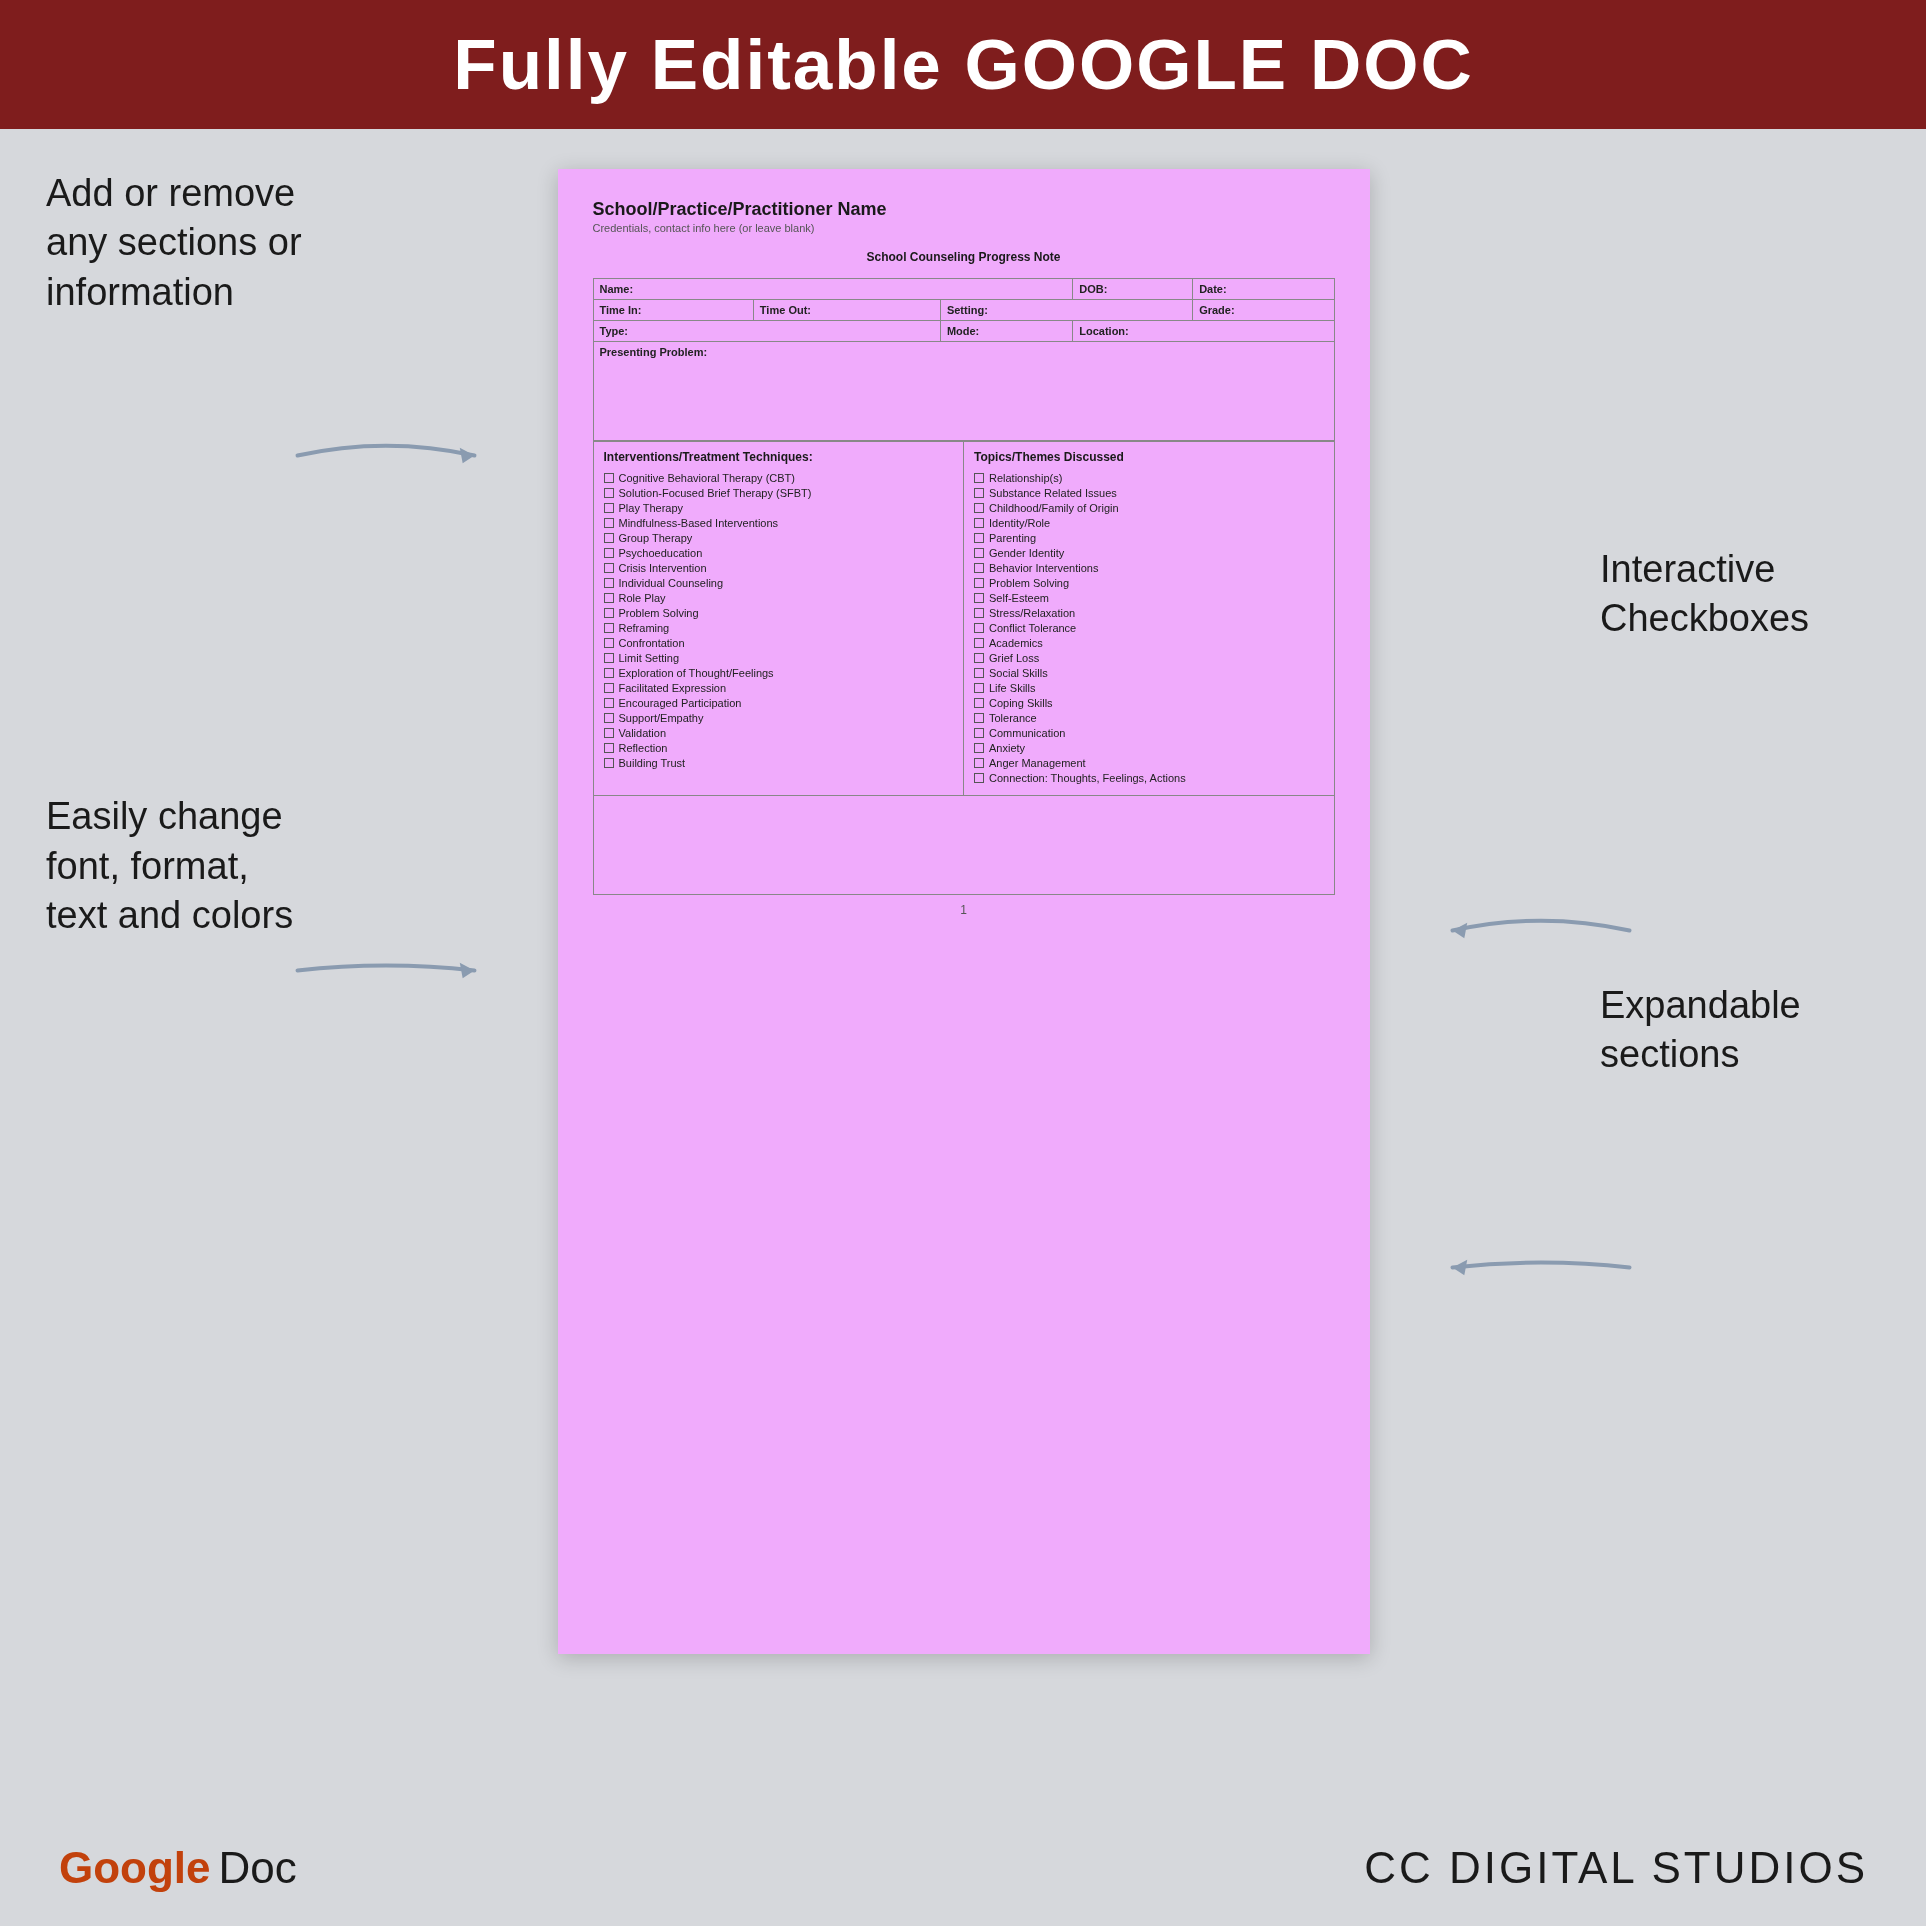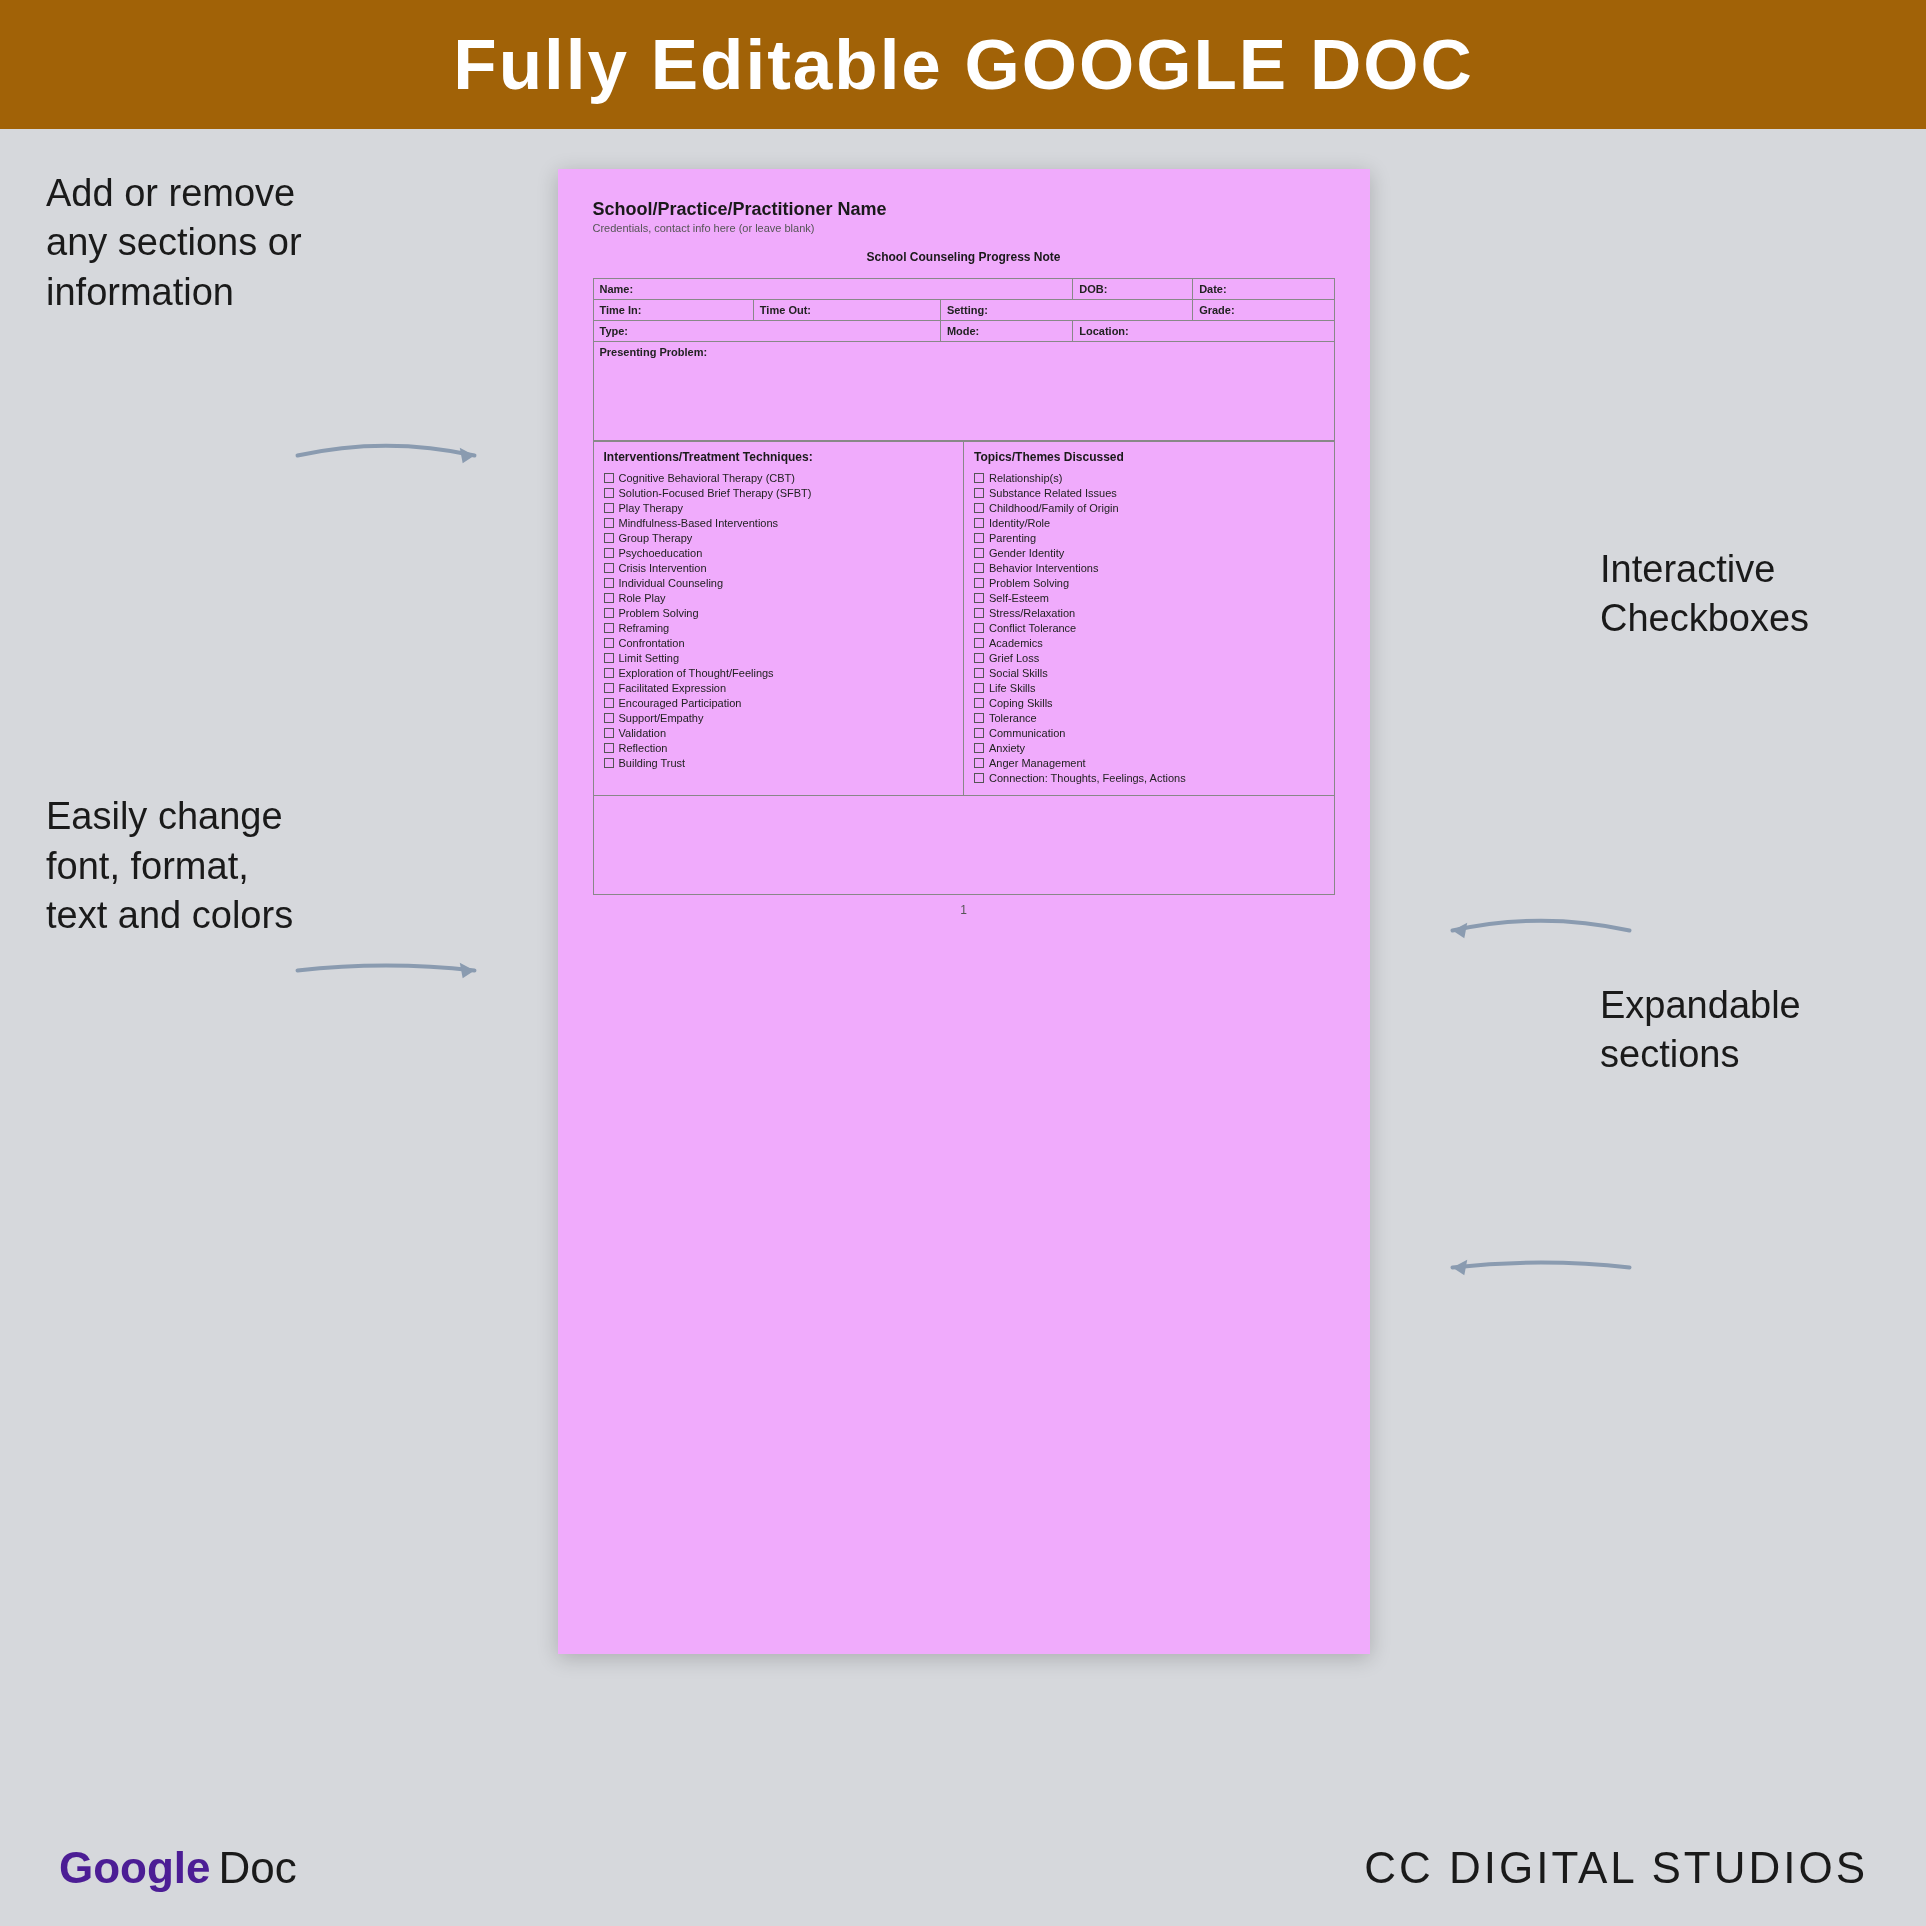--- a/index.html
+++ b/index.html
@@ -7,21 +7,21 @@
       width: 1927px;
       height: 1927px;
       background: #d6d8dc;
       font-family: Arial, sans-serif;
       overflow: hidden;
       position: relative;
     }
 
     
     .header-banner {
-      background: #a16207;
+      background: #7f1d1d;
       width: 100%;
       height: 129px;
       display: flex;
       align-items: center;
       justify-content: center;
     }
     .header-title {
       color: #ffffff;
       font-size: 71px;
       font-weight: 900;
@@ -222,21 +222,21 @@
       width: 100%;
       height: 119px;
       background: #d6d8dc;
       display: flex;
       align-items: center;
       padding: 0 59px;
       gap: 0;
     }
     .footer-google {
       font-size: 44px;
-      color: #4c1d95;
+      color: #c2410c;
       font-weight: 400;
     }
     .footer-google strong {
       font-weight: 900;
     }
     .footer-doc {
       font-size: 44px;
       color: #1a1a1a;
       margin-left: 8px;
     }

